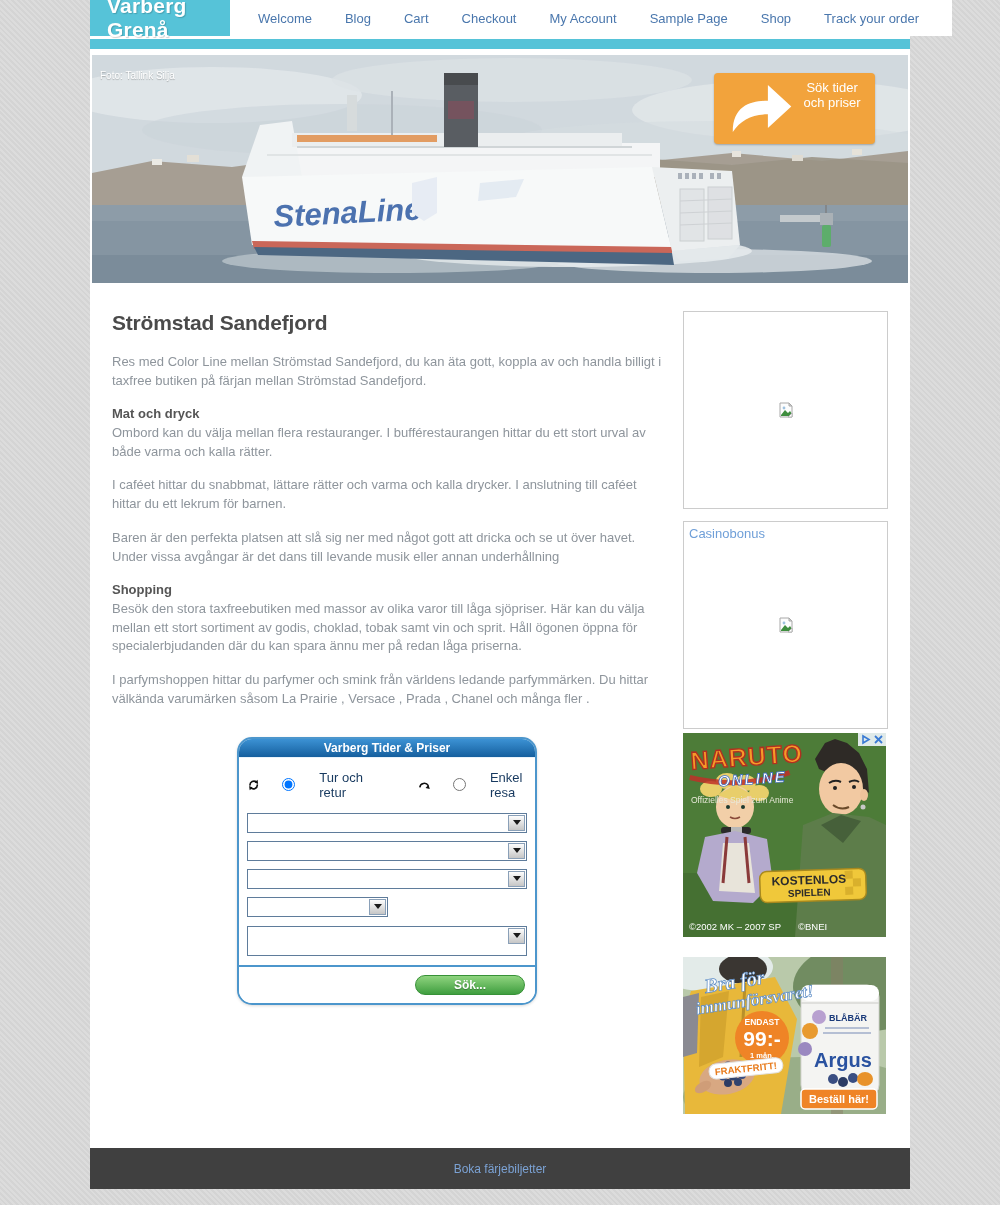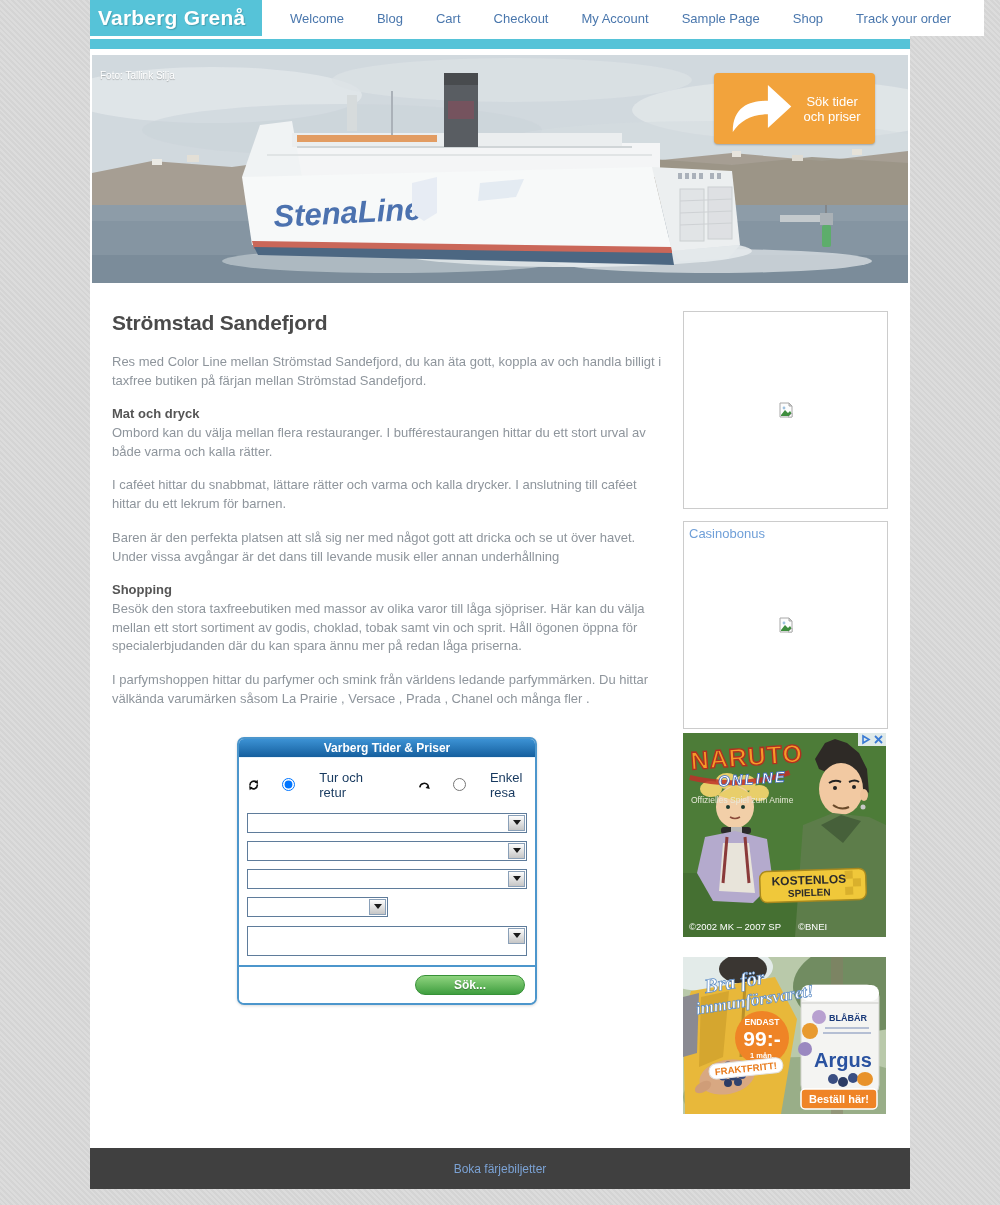--- a/index.html
+++ b/index.html
@@ -9,58 +9,58 @@
     background-color:#d8d8d8;
     background-image: repeating-linear-gradient(45deg, #dcdcdc 0 2px, #d4d4d4 2px 4px);
     padding-bottom:42px;
     min-height:1205px;
   }
   .page { width:820px; margin:0 auto; background:#fff; }
 
   
   .topbar { display:flex; height:36px; }
   .logo-box {
-    width:172px; background:#56c3d8; color:#fff;
+    width:140px; background:#56c3d8; color:#fff;
     font-size:21px; font-weight:bold; letter-spacing:.2px;
-    display:flex; align-items:center; padding-left:8px;
+    display:flex; align-items:center; padding-left:17px;
     text-shadow:1px 1px 1px rgba(0,0,0,.18);
     flex-shrink:0;
   }
   .nav { flex:1; background:#fff; display:flex; align-items:center; padding-left:28px; }
   .nav a {
     color:#4a77ad; text-decoration:none; font-size:13px; margin-right:33px; white-space:nowrap;
   }
   .teal-strip { height:10px; background:#56c3d8; margin-top:3px; }
 
   
   .hero { position:relative; margin:6px 2px 0 2px; height:228px; overflow:hidden; }
   .hero svg { display:block; width:100%; height:100%; }
   .hero-credit {
     position:absolute; top:15px; left:8px; color:#fff; font-size:10px;
     text-shadow:0 1px 1px rgba(0,0,0,.25);
   }
   .hero-cta {
     position:absolute; top:18px; right:33px;
     background:#f2a33c; color:#fff; font-size:13px;
     border:none; border-radius:4px; padding:7px 14px 7px 11px;
-    display:flex; align-items:center; gap:8px; cursor:pointer;
+    display:flex; gap:8px; cursor:pointer;
     box-shadow:0 1px 2px rgba(0,0,0,.25);
   }
 
   
   .content { display:flex; padding:28px 22px 16px 22px; }
   .main-col { width:550px; flex-shrink:0; }
   .main-col h1 { font-size:21px; font-weight:bold; color:#4a4a4a; letter-spacing:-.2px; margin-bottom:18px; }
   .main-col h3 { font-size:13px; font-weight:bold; color:#555; margin:2px 0 3px 0; }
   .main-col p { font-size:13px; color:#8e959c; line-height:1.45; margin-bottom:15px; }
 
   
   .widget {
     width:300px; margin:28px auto 0 auto;
-    border:2px solid #4c96cc; border-radius:7px; background:#fff; overflow:hidden;
+    border:2px solid #4c96cc; border-radius:15px; background:#fff; overflow:hidden;
     box-shadow:0 1px 3px rgba(0,0,0,.15);
   }
   .widget-header {
     height:19px; line-height:19px; text-align:center;
     background:linear-gradient(#3c92d4,#155f9e);
     color:#fff; font-size:12px; font-weight:bold;
     border-bottom:1px solid #e8f2fa;
   }
   .widget-body { padding:10px 8px 9px 8px; border-bottom:2px solid #4c96cc; }
   .radio-row {

